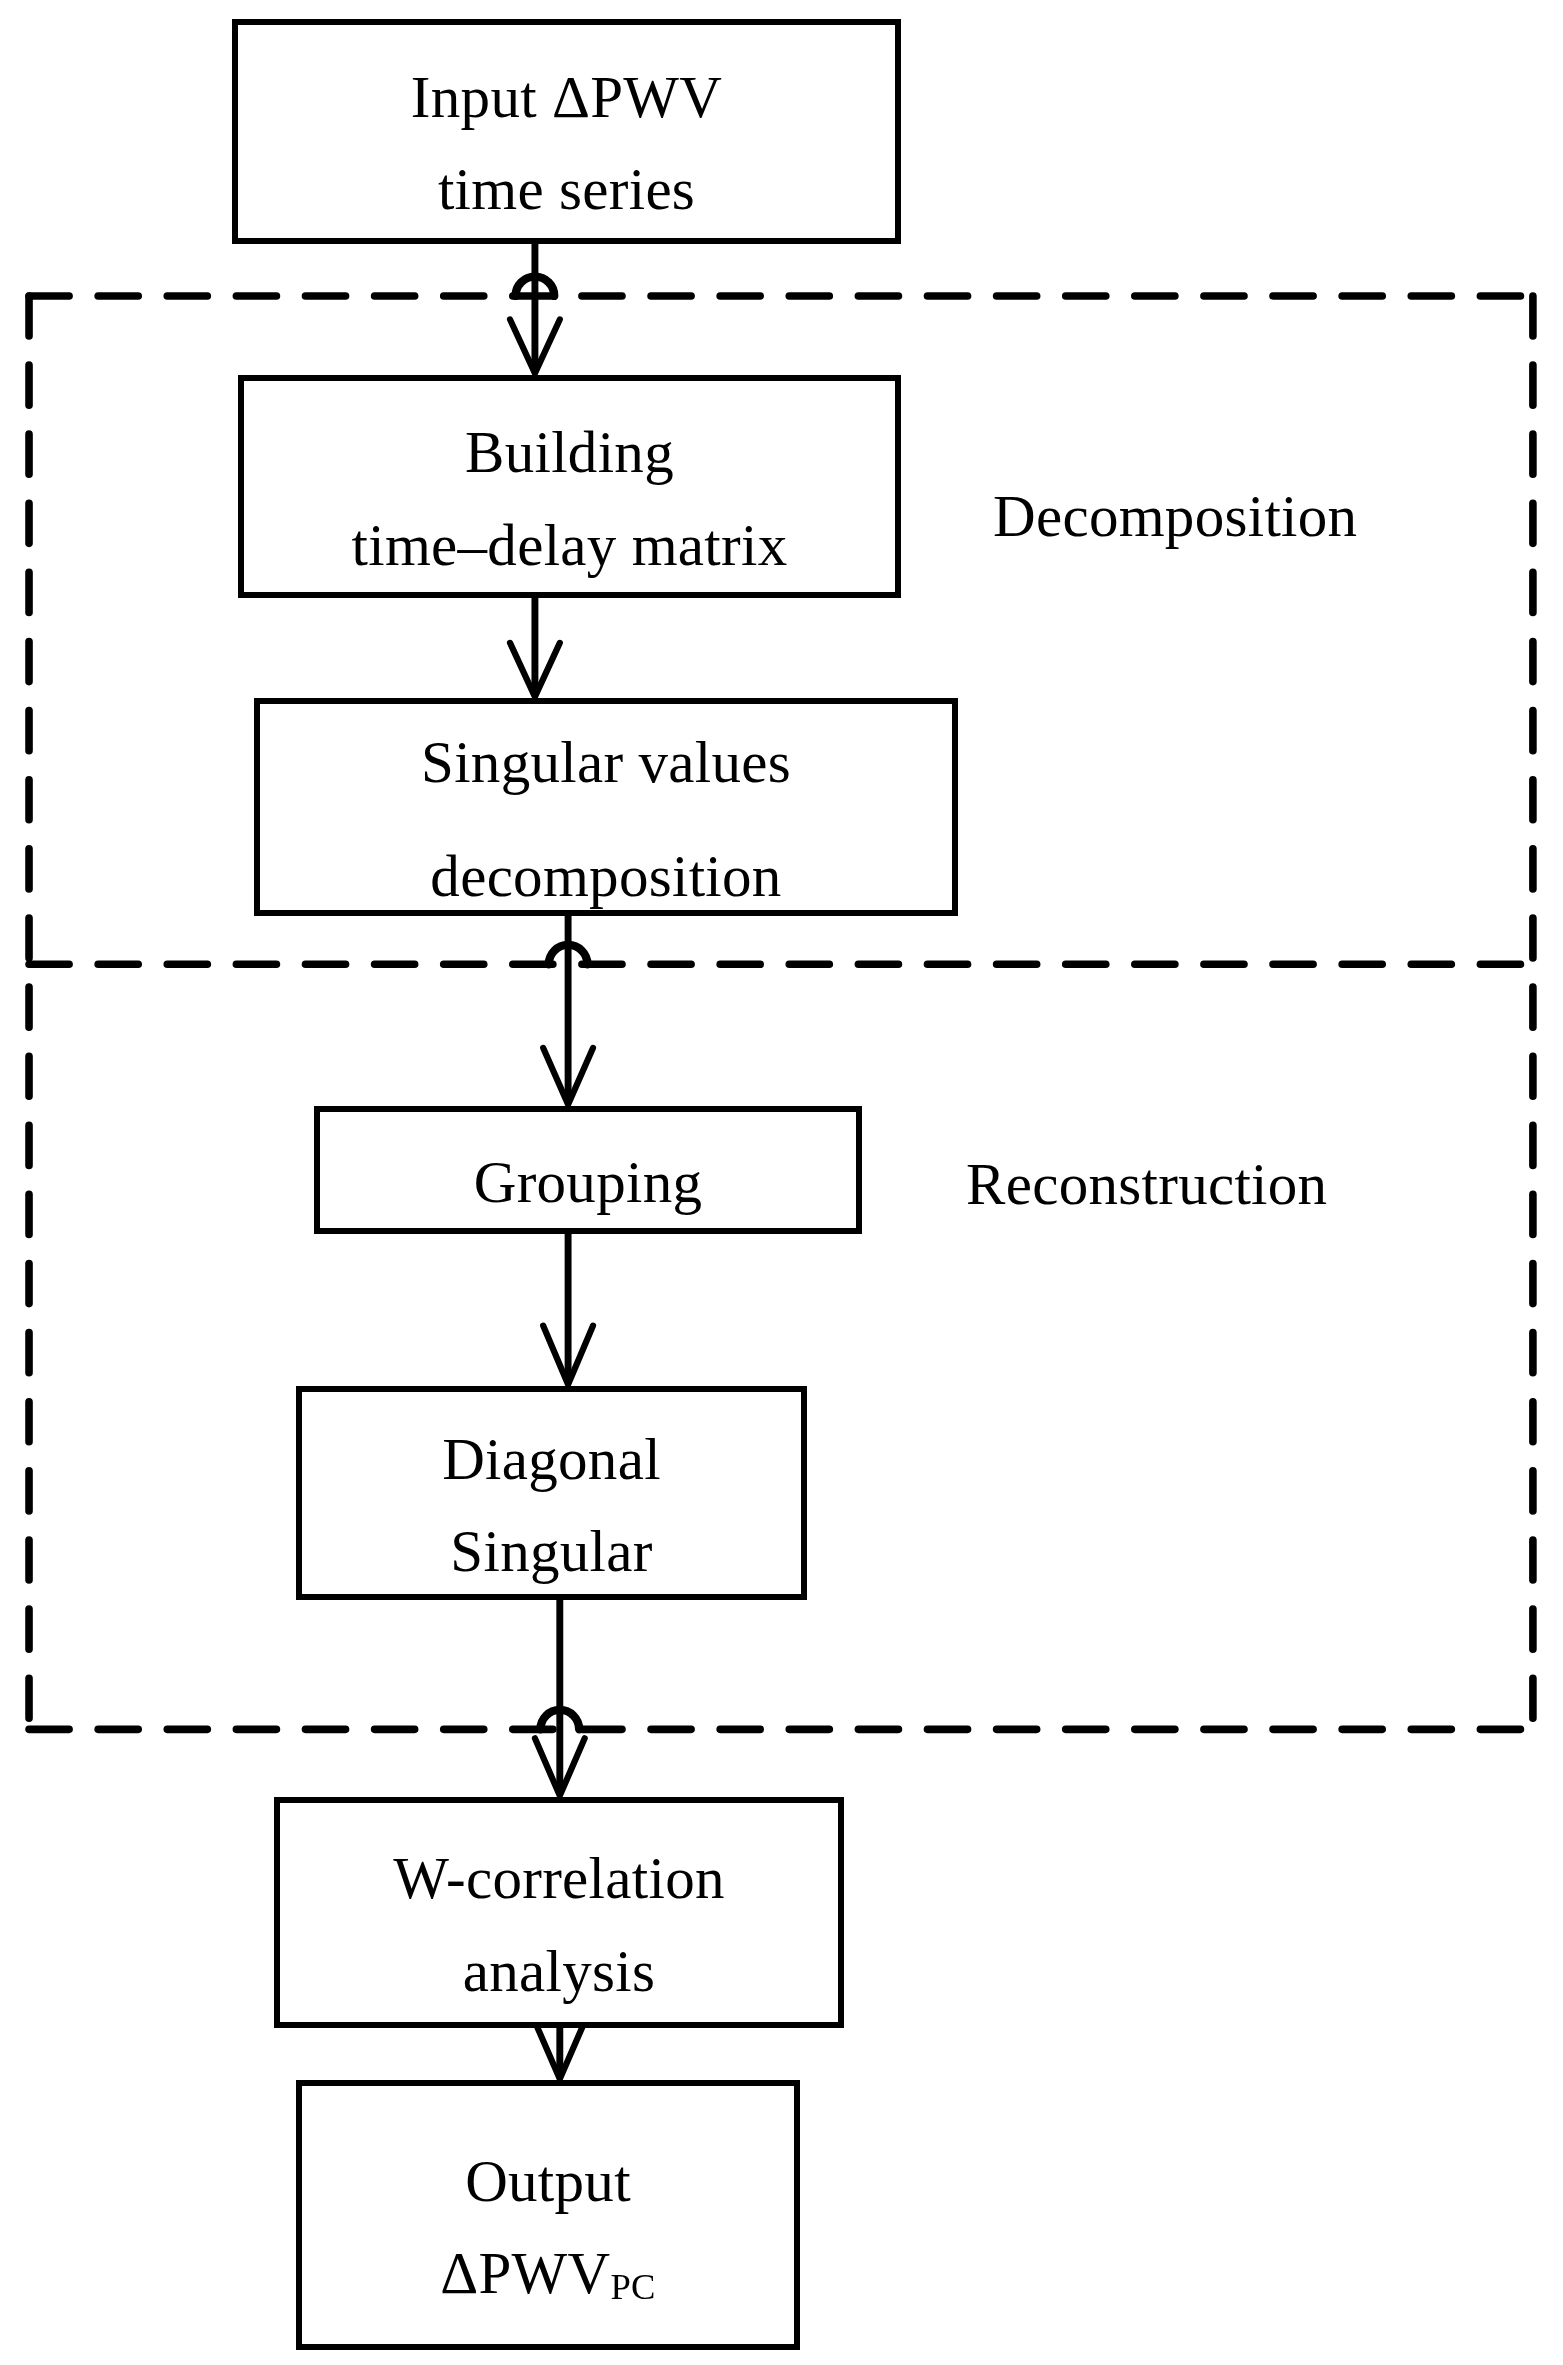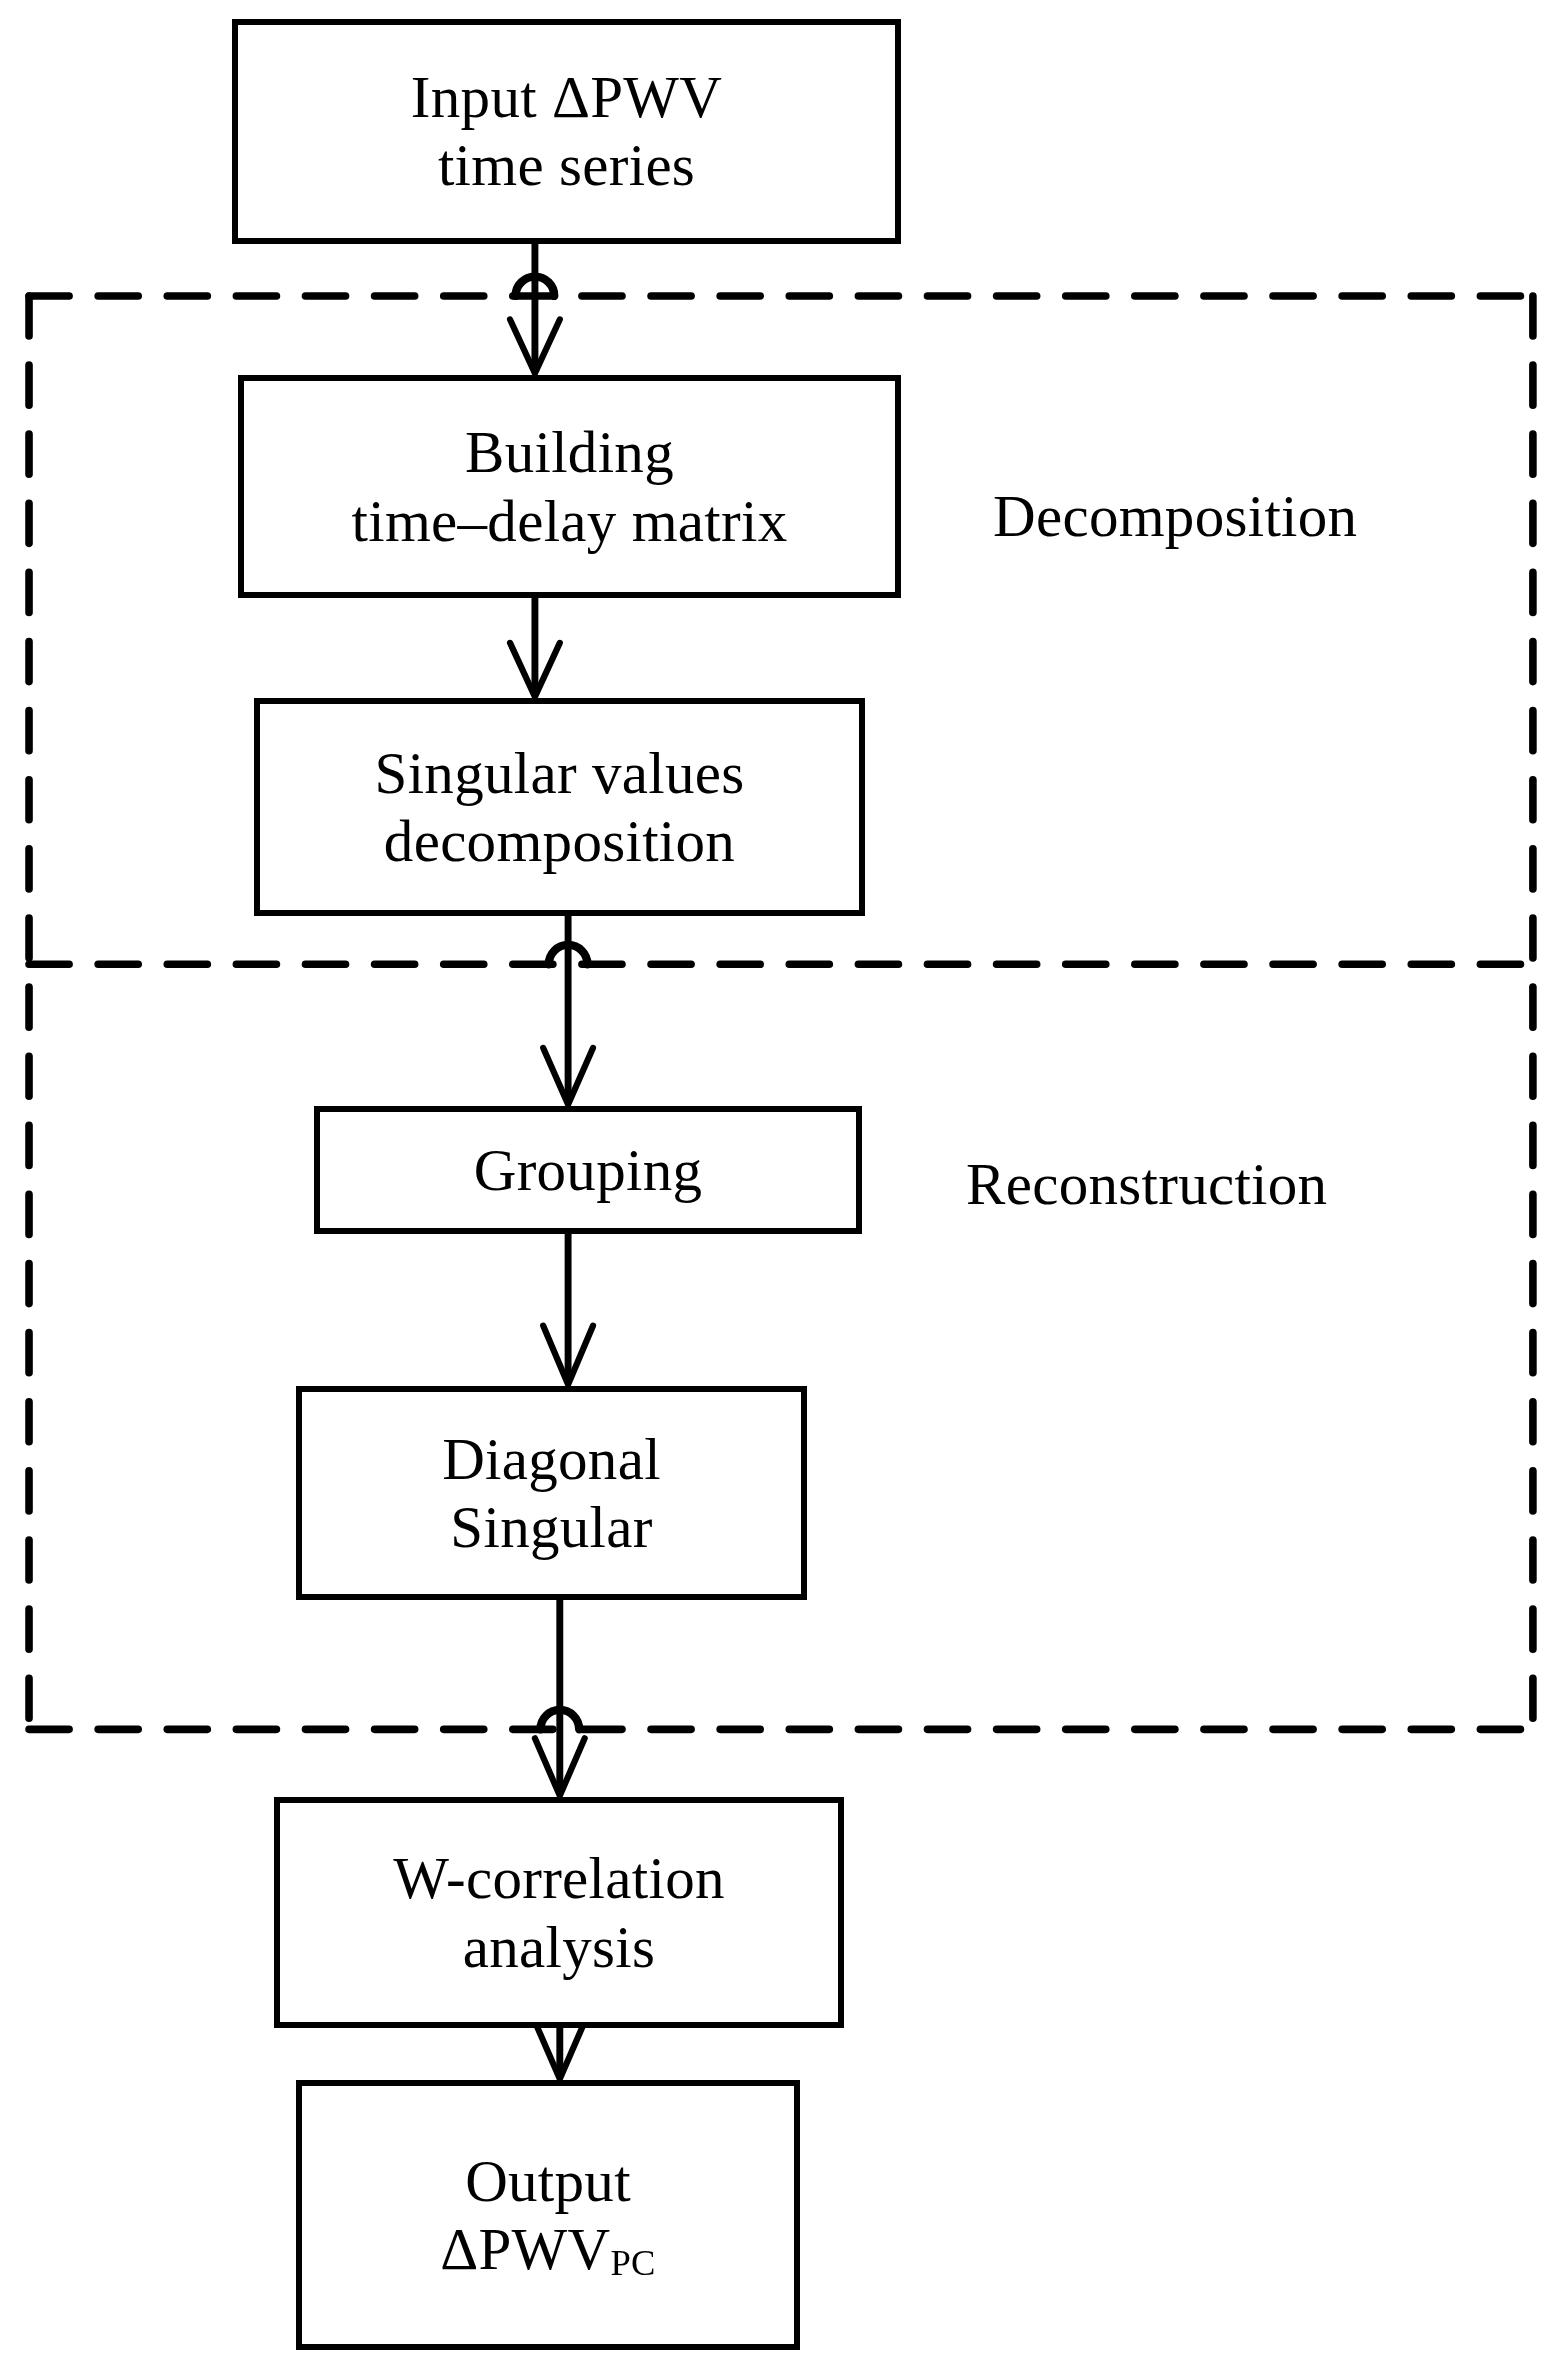--- a/index.html
+++ b/index.html
@@ -36,40 +36,41 @@
     align-items: center;
     justify-content: center;
     text-align: center;
     line-height: 1.16;
     font-size: 59px;
     letter-spacing: 0.3px;
     white-space: pre;
   }
   .node .ln {
     display: block;
+    margin-top: 24px;
   }
   .group-label {
     position: absolute;
     font-size: 59px;
     line-height: 1.0;
     white-space: nowrap;
     letter-spacing: 0.3px;
   }
   .sub {
     font-size: 0.62em;
     vertical-align: baseline;
     position: relative;
     top: 0.16em;
     letter-spacing: 0.3px;
   }
 
   
   #node-input          { left: 232px;  top: 18.7px;   width: 669px;  height: 225px; }
   #node-time-delay     { left: 238px;  top: 375px;  width: 663px;  height: 223px; text-align: right; }
-  #node-svd            { left: 254px;  top: 698px; width: 611px;  height: 218px; }
+  #node-svd            { left: 254px;  top: 698px; width: 704px;  height: 218px; justify-content: space-between; }
   #node-grouping       { left: 314px;  top: 1106px; width: 548px;  height: 128px; }
   #node-diag-avg       { left: 296px;  top: 1386px; width: 511px;  height: 214px; }
   #node-wcorr          { left: 274px;  top: 1797px; width: 570px;  height: 231px; }
   #node-output         { left: 296px;  top: 2080px; width: 504px;  height: 270px; }
 
   
   #label-decomposition { left: 993px; top: 487px; }
   #label-reconstruction{ left: 966px; top: 1155px; }
 </style>
 </head>

